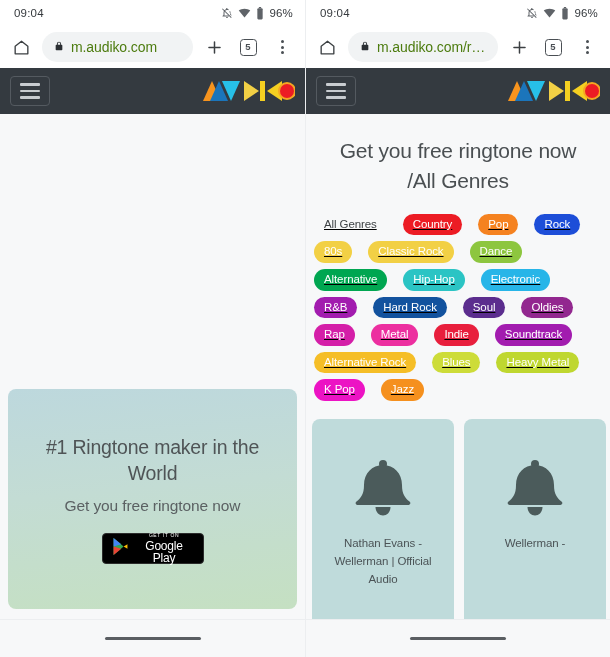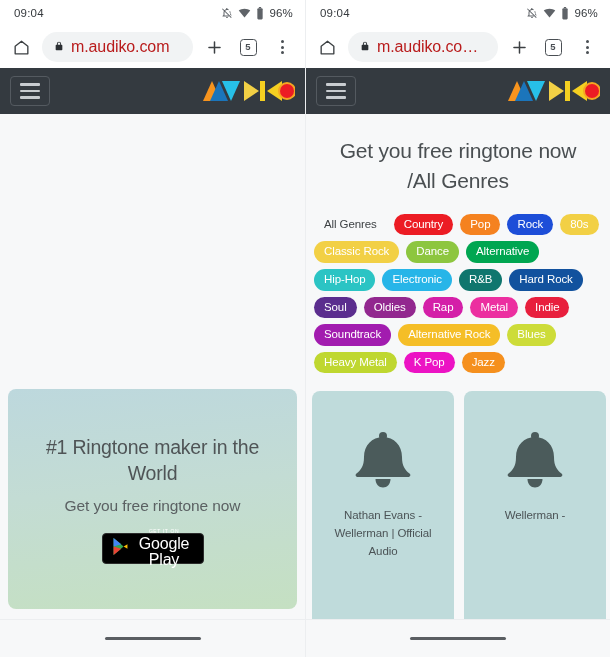--- a/index.html
+++ b/index.html
@@ -42,21 +42,21 @@
     display: flex; align-items: center; justify-content: center;
     flex: 0 0 auto;
   }
   .omnibox {
     flex: 1 1 auto; height: 30px; min-width: 0;
     background: #f1f3f4; border-radius: 16px;
     display: flex; align-items: center;
     padding: 0 12px; gap: 7px; margin: 0 2px;
   }
   .omnibox .url {
-    font-size: 16px; color: #b91c1c;
+    font-size: 14px; color: #4d7c0f;
     white-space: nowrap; overflow: hidden;
     text-overflow: ellipsis; letter-spacing: -.1px;
   }
   .tabcount {
     width: 17px; height: 17px;
     border: 1.7px solid #4a4f54; border-radius: 3.5px;
     font-size: 9.5px; font-weight: bold; color: #4a4f54;
     display: flex; align-items: center; justify-content: center;
     line-height: 1;
   }
@@ -108,33 +108,33 @@
     background: #000000; border-radius: 4px;
     border: 1px solid #2b2b2b;
     display: flex; align-items: center; gap: 6px;
     padding: 0 9px;
   }
   .gplay-txt { display: flex; flex-direction: column; line-height: 1; }
   .gplay-small {
     font-size: 5px; color: #ffffff; letter-spacing: .6px;
     text-transform: uppercase; margin-bottom: 2px;
   }
-  .gplay-big { font-size: 16px; color: #ffffff; letter-spacing: -.2px; }
+  .gplay-big { font-size: 12px; color: #ffffff; letter-spacing: -.2px; }
 
   
   .page-title {
     text-align: center; font-size: 21px; color: #4a4f52;
     line-height: 1.42; font-weight: normal;
     padding: 22px 22px 0; letter-spacing: -.2px;
   }
 
   
   .tags {
     display: flex; flex-wrap: wrap;
-    gap: 6px 7px; padding: 18px 6px 0 8px;
+    gap: 6px 16px; padding: 18px 6px 0 8px; text-decoration: underline;
   }
   .tag {
     border-radius: 12px; padding: 4px 10px 5px;
     font-size: 11.5px; color: #ffffff;
     white-space: nowrap; line-height: 1.1;
     letter-spacing: -.1px;
   }
   .tag.light { color: #3e4245; background: #f7f8f9; }
 
   
@@ -357,21 +357,21 @@
           <span class="tag light" style="background: rgb(247, 248, 249);">All Genres</span>
           <span class="tag" style="background: rgb(236, 28, 36);">Country</span>
           <span class="tag" style="background: rgb(245, 130, 32);">Pop</span>
           <span class="tag" style="background: #1d4ed8;">Rock</span>
           <span class="tag" style="background: rgb(242, 208, 69);">80s</span>
           <span class="tag" style="background: rgb(242, 208, 69);">Classic Rock</span>
           <span class="tag" style="background: rgb(141, 198, 63);">Dance</span>
           <span class="tag" style="background: rgb(0, 166, 81);">Alternative</span>
           <span class="tag" style="background: rgb(43, 196, 196);">Hip-Hop</span>
           <span class="tag" style="background: rgb(39, 181, 232);">Electronic</span>
-          <span class="tag" style="background: #0f766e;">R&amp;B</span>
+          <span class="tag" style="background: #a21caf;">R&amp;B</span>
           <span class="tag" style="background: rgb(18, 82, 158);">Hard Rock</span>
           <span class="tag" style="background: rgb(91, 45, 142);">Soul</span>
           <span class="tag" style="background: rgb(146, 39, 143);">Oldies</span>
           <span class="tag" style="background: rgb(212, 31, 168);">Rap</span>
           <span class="tag" style="background: rgb(236, 47, 160);">Metal</span>
           <span class="tag" style="background: rgb(232, 31, 61);">Indie</span>
           <span class="tag" style="background: #a21caf;">Soundtrack</span>
           <span class="tag" style="background: rgb(245, 190, 39);">Alternative Rock</span>
           <span class="tag" style="background: rgb(205, 220, 57);">Blues</span>
           <span class="tag" style="background: rgb(191, 215, 48);">Heavy Metal</span>

